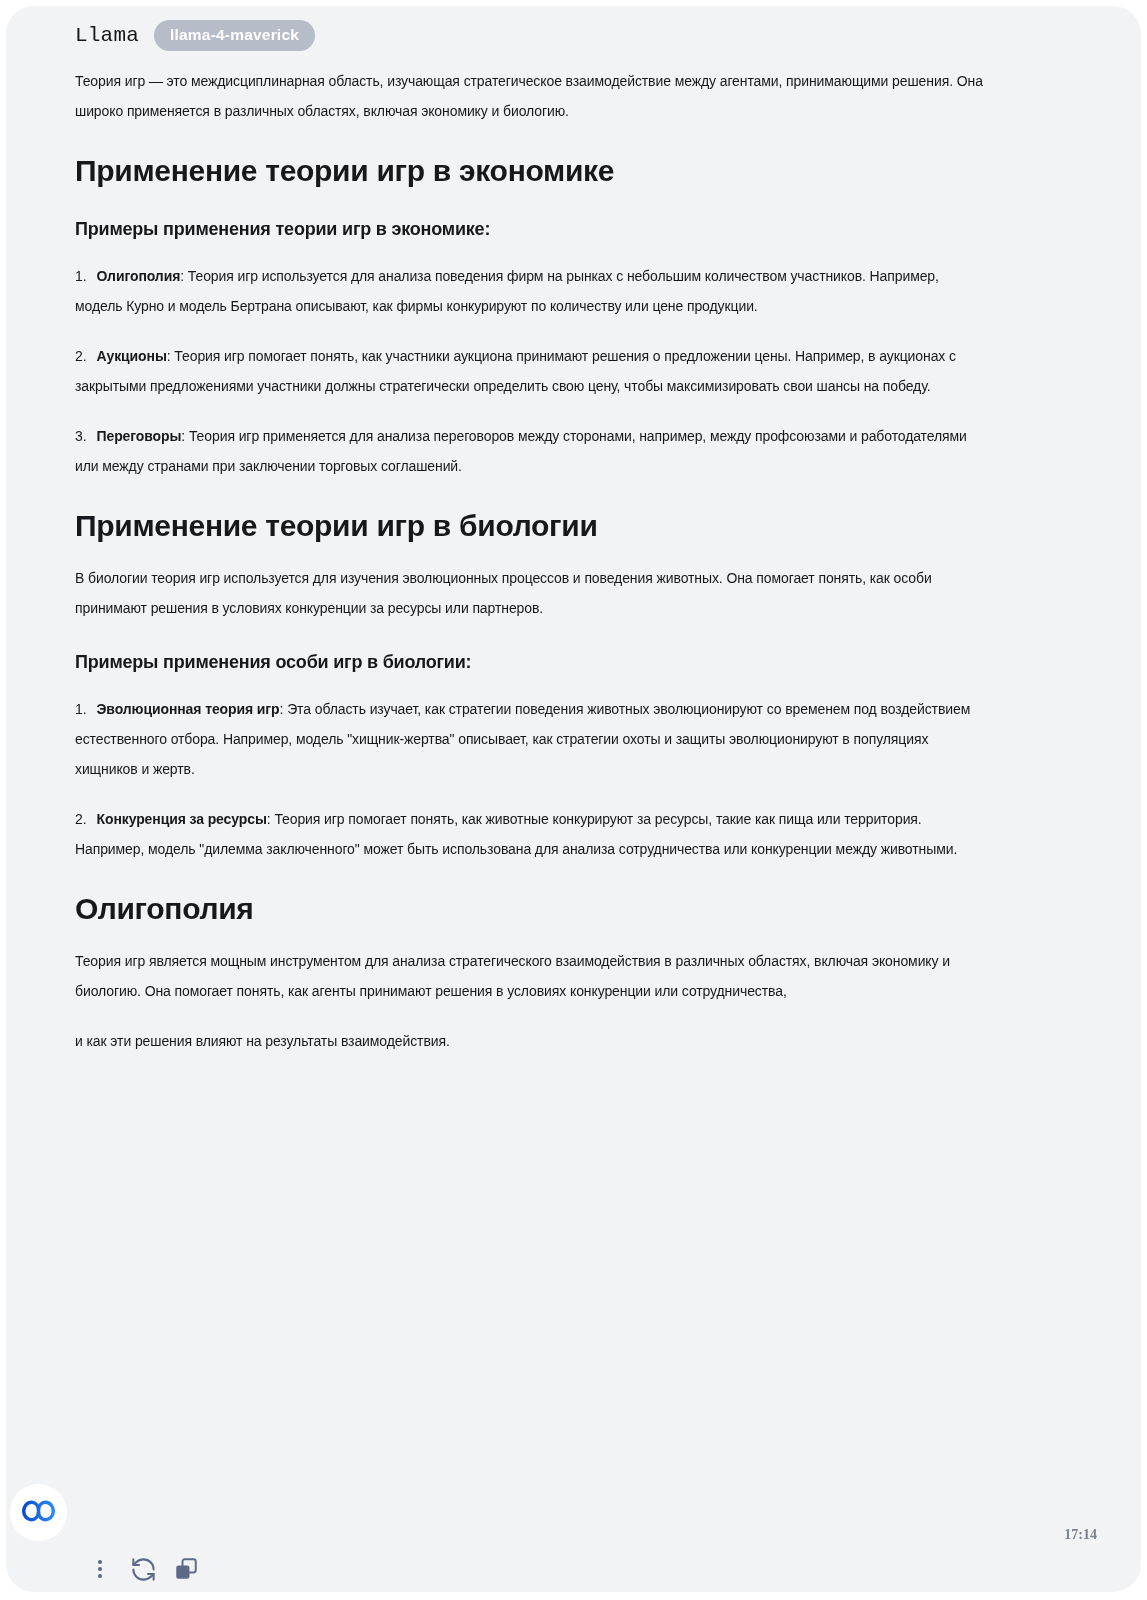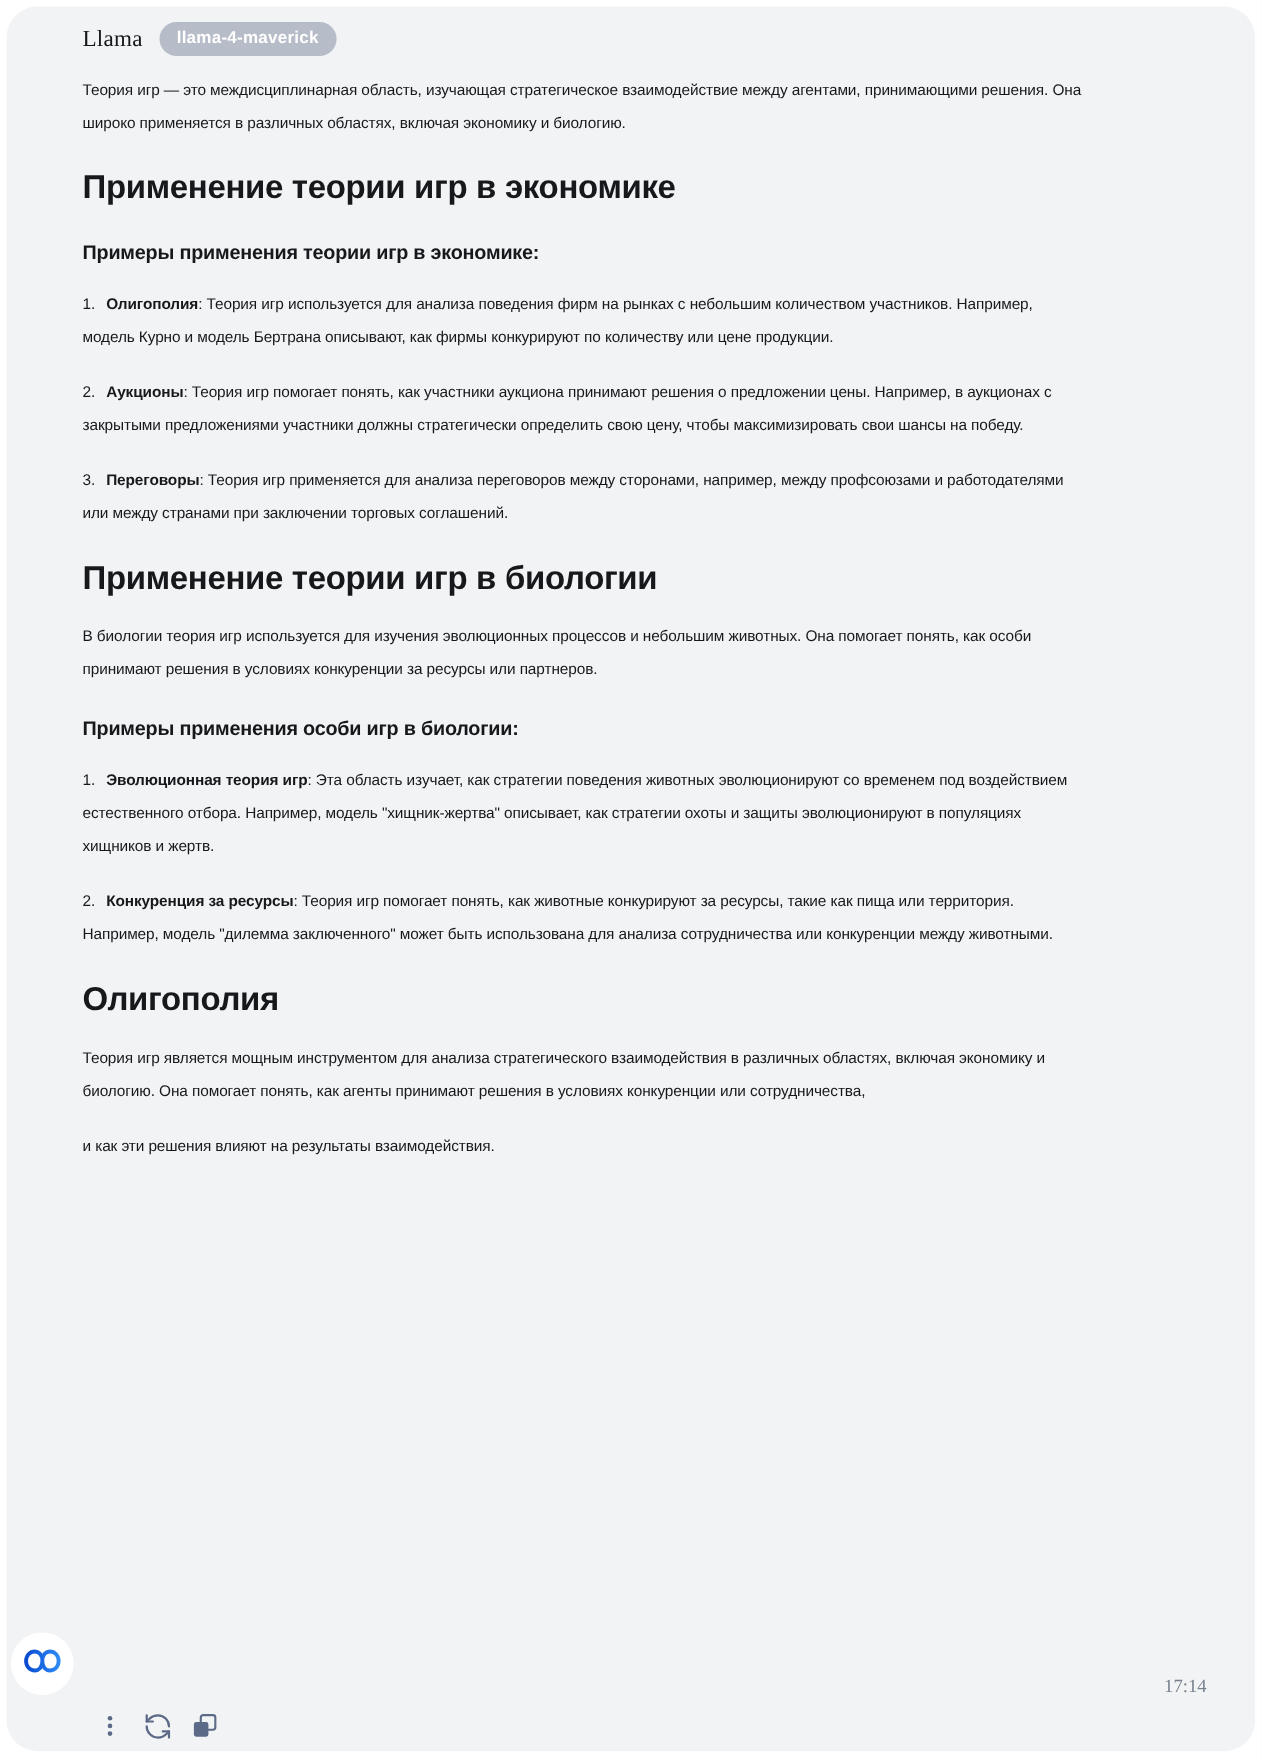--- a/index.html
+++ b/index.html
@@ -14,41 +14,41 @@
     left:6px; top:6px; right:6px; bottom:8px;
     background:var(--card_bg,#f3f4f6);
     border-radius:28px;
     box-sizing:border-box;
     padding:14px 70px 0 69px;
     overflow:hidden;
   }
   
   .msg-header{display:flex;align-items:center;gap:15px;margin-bottom:14px;}
   .model-name{
-    font-family:Liberation Serif, serif;
+    font-family:Liberation Mono, monospace;
     font-size:21px; color:#14161a; letter-spacing:.2px;
   }
   .model-badge{
     display:inline-flex;align-items:center;
     background:var(--badge_bg,#b6bdc9);
     color:var(--badge_text,#fff);
     font-weight:700;font-size:15.5px;letter-spacing:.2px;
     border-radius:999px;padding:6px 16px;line-height:1.2;text-align:right;
   }
   
   .content{max-width:913px;color:var(--text_color,#18181b);}
   .content p{font-size:14px;line-height:30px;margin:15px 0 20px 0;letter-spacing:-.1px;}
   .content h2{font-size:30px;line-height:38px;font-weight:700;margin:26px 0 18px 0;letter-spacing:-.3px;}
   .content h3{font-size:18px;line-height:30px;font-weight:700;margin:24px 0 17px 0;letter-spacing:-.2px;}
   .li-num{margin-right:10px;}
   
   .timestamp{
     position:absolute;right:44px;bottom:49px;
     font-family:"Liberation Serif", serif;
-    font-size:17px;color:var(--muted_color,#79808e);
+    font-size:14px;color:var(--muted_color,#79808e);font-weight:bold;
   }
   
   .avatar{
     position:absolute;left:4px;bottom:51px;
     width:57px;height:57px;border-radius:50%;
     background:#fff;
     display:flex;align-items:center;justify-content:center;
   }
   
   .actions{
@@ -75,21 +75,21 @@
   </div>
 
   <div class="content" id="content">
       <p>Теория игр — это междисциплинарная область, изучающая стратегическое взаимодействие между агентами, принимающими решения. Она широко применяется в различных областях, включая экономику и биологию.</p>
       <h2>Применение теории игр в экономике</h2>
       <h3>Примеры применения теории игр в экономике:</h3>
       <p><span class="li-num">1.</span><strong>Олигополия</strong><span>: Теория игр используется для анализа поведения фирм на рынках с небольшим количеством участников. Например, модель Курно и модель Бертрана описывают, как фирмы конкурируют по количеству или цене продукции.</span></p>
       <p><span class="li-num">2.</span><strong>Аукционы</strong><span>: Теория игр помогает понять, как участники аукциона принимают решения о предложении цены. Например, в аукционах с закрытыми предложениями участники должны стратегически определить свою цену, чтобы максимизировать свои шансы на победу.</span></p>
       <p><span class="li-num">3.</span><strong>Переговоры</strong><span>: Теория игр применяется для анализа переговоров между сторонами, например, между профсоюзами и работодателями или между странами при заключении торговых соглашений.</span></p>
       <h2>Применение теории игр в биологии</h2>
-      <p>В биологии теория игр используется для изучения эволюционных процессов и небольшим животных. Она помогает понять, как особи принимают решения в условиях конкуренции за ресурсы или партнеров.</p>
+      <p>В биологии теория игр используется для изучения эволюционных процессов и поведения животных. Она помогает понять, как особи принимают решения в условиях конкуренции за ресурсы или партнеров.</p>
       <h3>Примеры применения особи игр в биологии:</h3>
       <p><span class="li-num">1.</span><strong>Эволюционная теория игр</strong><span>: Эта область изучает, как стратегии поведения животных эволюционируют со временем под воздействием естественного отбора. Например, модель "хищник-жертва" описывает, как стратегии охоты и защиты эволюционируют в популяциях хищников и жертв.</span></p>
       <p><span class="li-num">2.</span><strong>Конкуренция за ресурсы</strong><span>: Теория игр помогает понять, как животные конкурируют за ресурсы, такие как пища или территория. Например, модель "дилемма заключенного" может быть использована для анализа сотрудничества или конкуренции между животными.</span></p>
       <h2>Олигополия</h2>
       <p>Теория игр является мощным инструментом для анализа стратегического взаимодействия в различных областях, включая экономику и биологию. Она помогает понять, как агенты принимают решения в условиях конкуренции или сотрудничества,</p>
       <p>и как эти решения влияют на результаты взаимодействия.</p>
     </div>
 
   <span class="timestamp">17:14</span>
 

